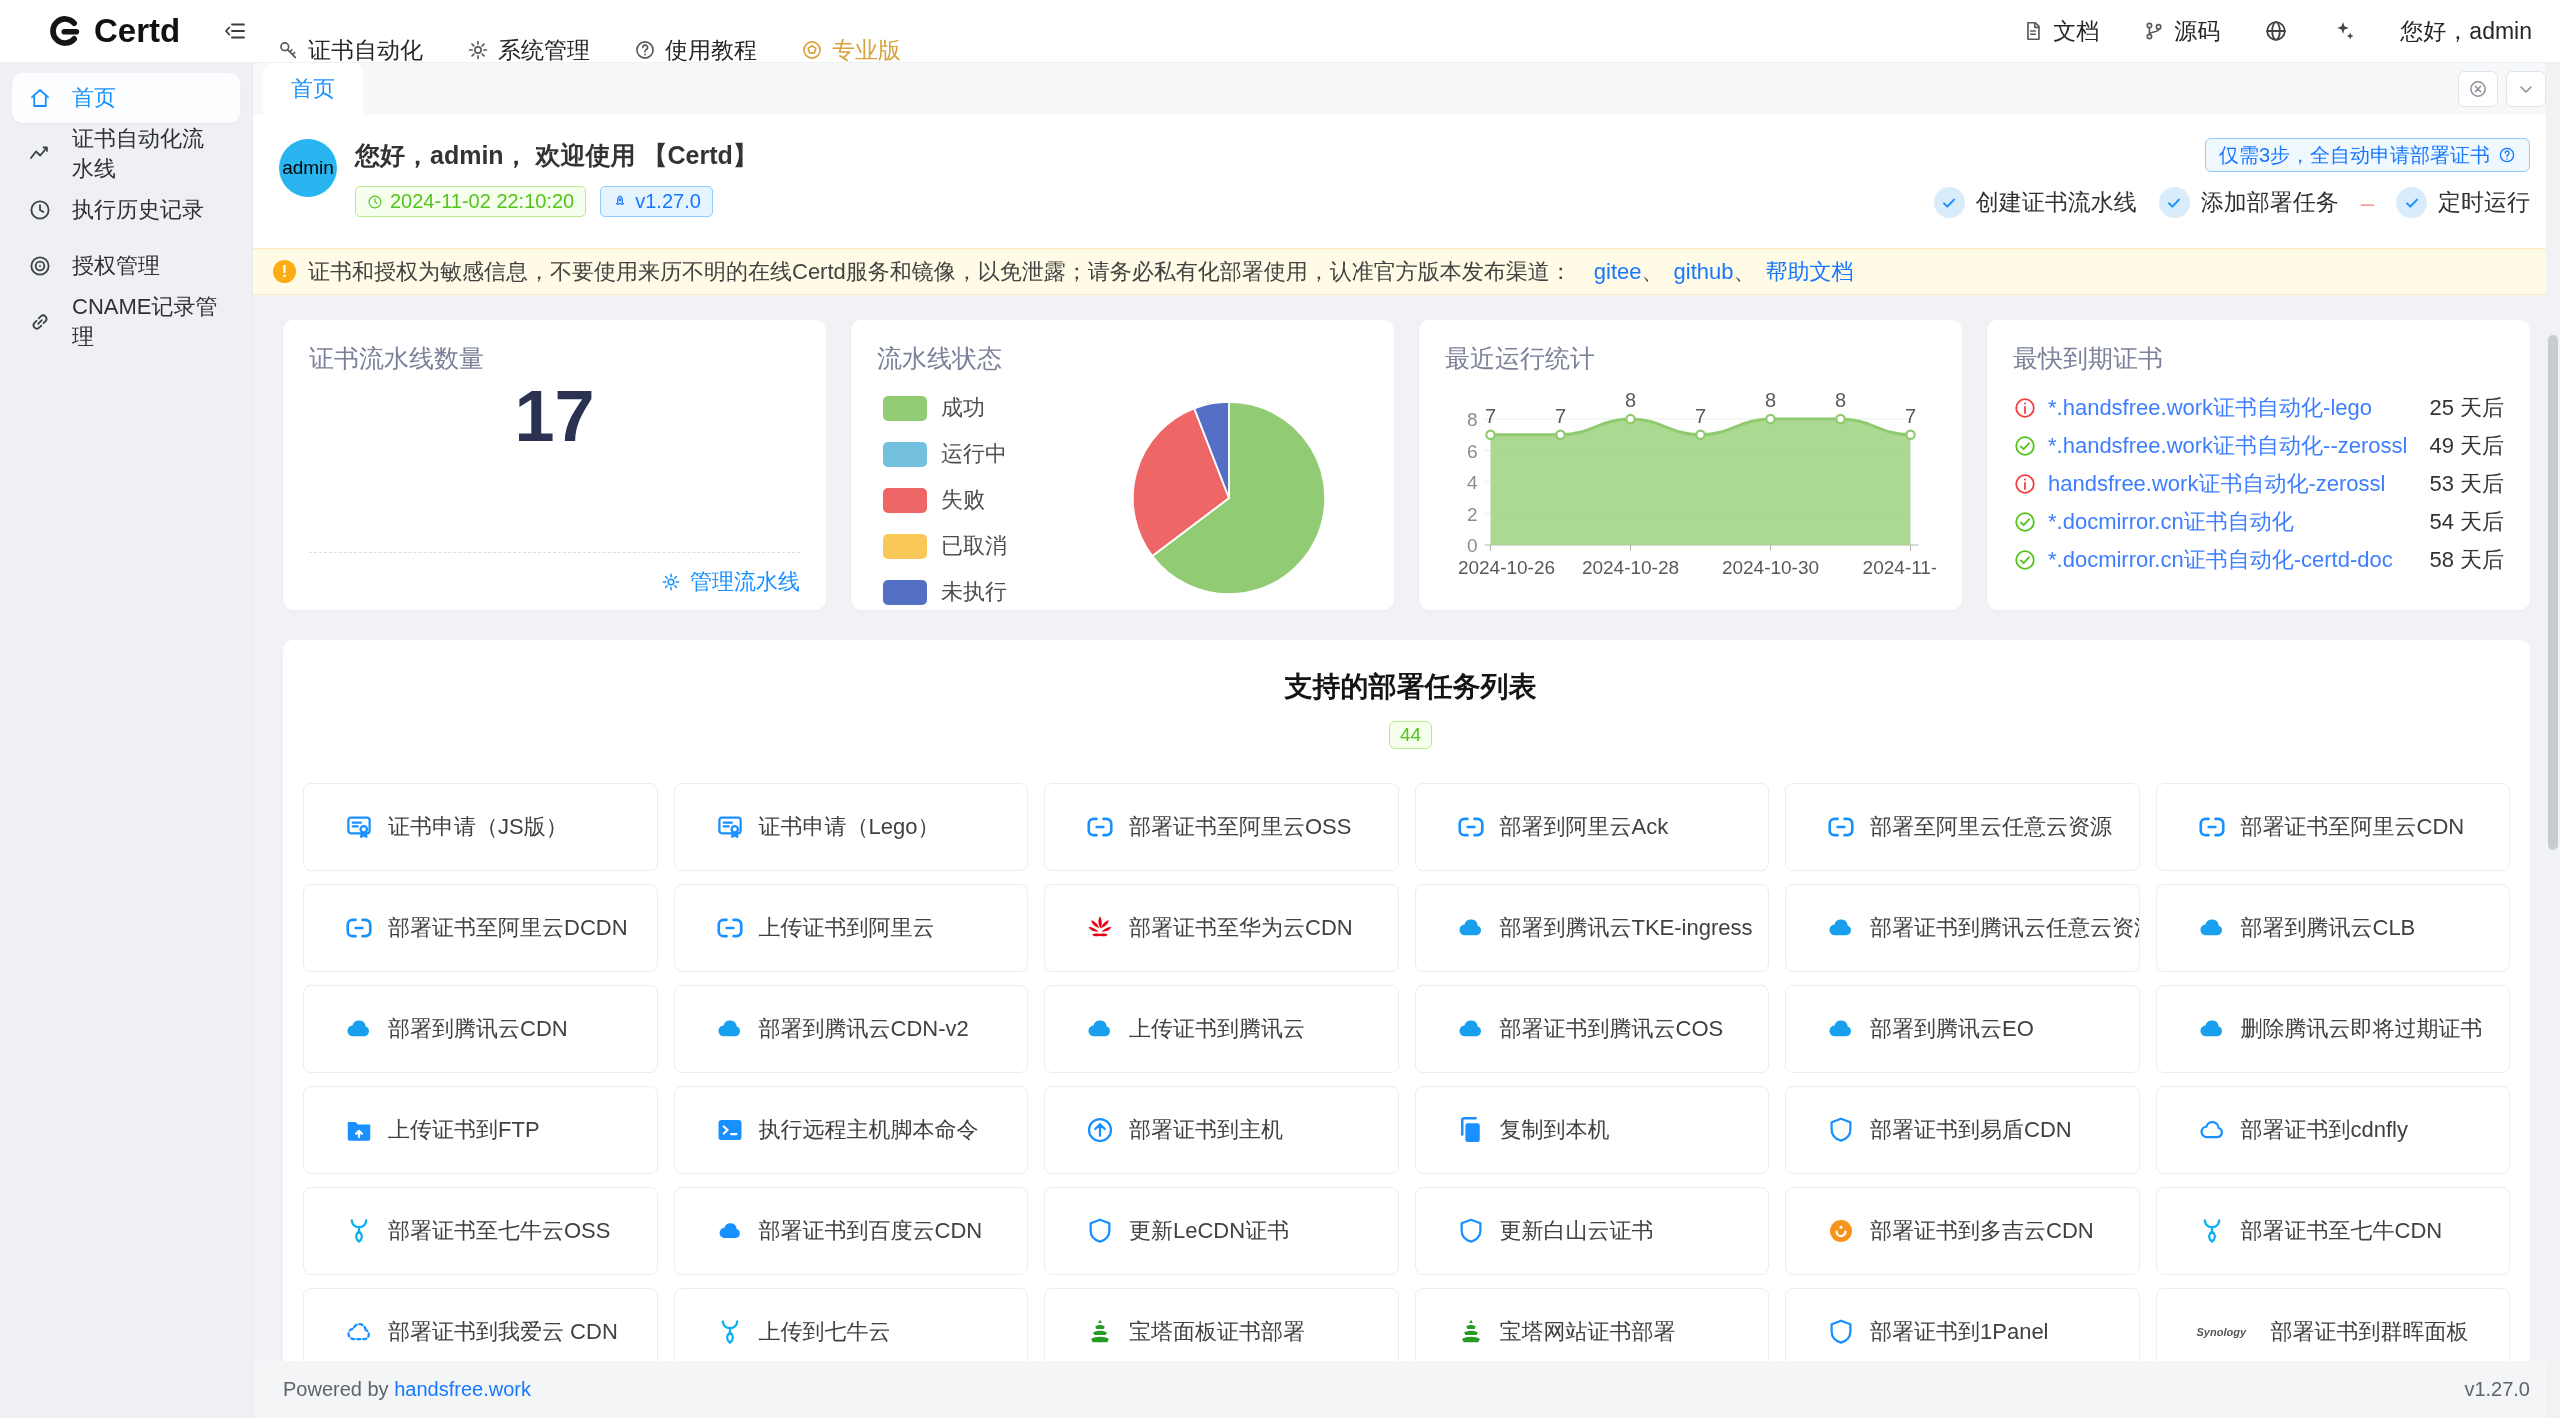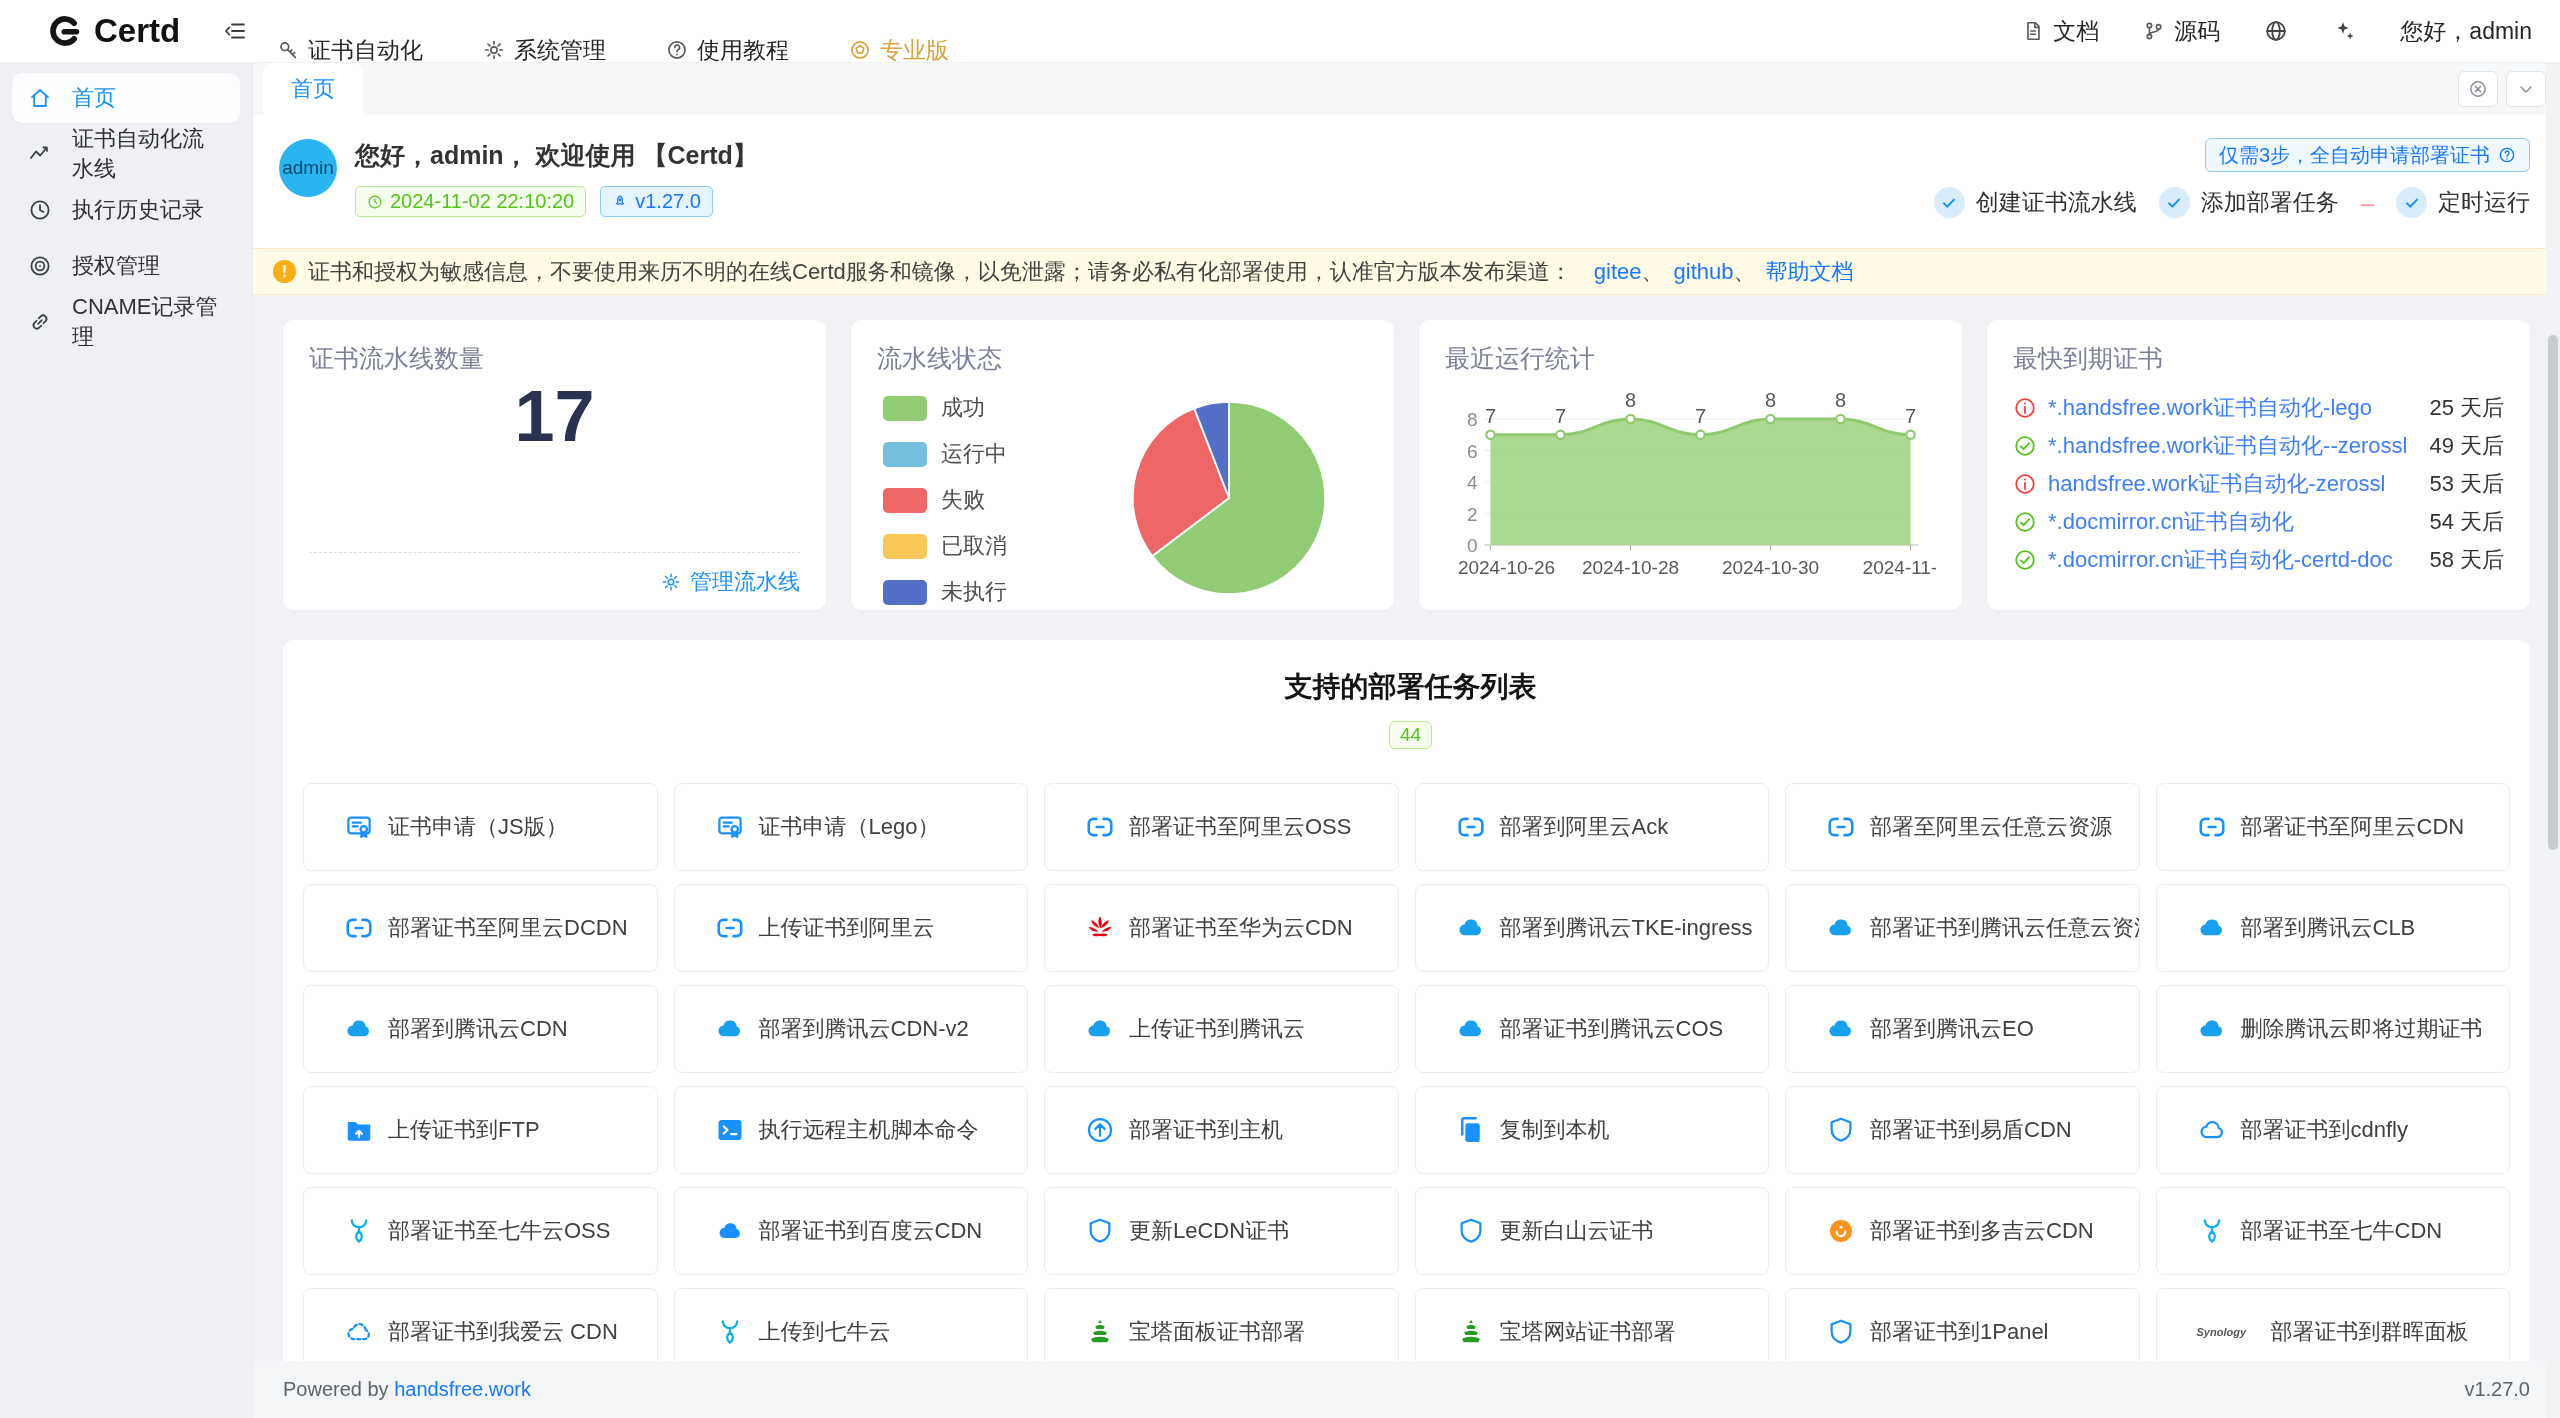--- a/index.html
+++ b/index.html
@@ -14,21 +14,21 @@
   .c-blue{color:#1890ff} .c-red{color:#e60012} .c-tc{color:#18a0ee} .c-qn{color:#08b0f0}
   .c-or{color:#f7941d} .c-gr{color:#259b24}
   .syno{font-size:11px;font-weight:700;font-style:italic;color:#555;display:inline-flex;align-items:center;width:60px;}
 
   
   .navbar{position:fixed;top:0;left:0;right:0;height:63px;background:#fff;z-index:40;
     display:flex;align-items:center;border-bottom:1px solid #f0f0f0;}
   .brand{display:flex;align-items:center;gap:12px;padding-left:48px;width:253px;}
   .brand-text{font-size:33px;font-weight:700;color:#111;}
   .nav-collapse{color:#3c3c3c;margin-left:-30px;margin-right:30px;cursor:pointer;}
-  .nav-menu{display:flex;align-items:flex-end;gap:60px;margin-top:38px;}
+  .nav-menu{display:flex;align-items:flex-end;gap:44px;margin-top:38px;}
   .nav-item{display:flex;align-items:center;gap:9px;font-size:23px;color:#262626;cursor:pointer;}
   .nav-item .i{color:#595959;}
   .nav-item.gold, .nav-item.gold .i{color:#d9a23c;}
   .nav-right{margin-left:auto;display:flex;align-items:center;gap:44px;padding-right:28px;}
   .nav-right .nav-item{font-size:23px;}
   .icon-btn{display:inline-flex;color:#434343;cursor:pointer;}
   .nav-greeting{font-size:23px;color:#262626;cursor:pointer;}
 
   
   .sidebar{position:fixed;left:0;top:63px;bottom:0;width:253px;background:#eef0f4;z-index:30;
@@ -46,21 +46,21 @@
     background:#fff;border-radius:10px 10px 0 0;font-size:22px;color:#1890ff;cursor:pointer;}
   .tab-controls{margin-left:auto;display:flex;gap:8px;align-self:center;margin-right:14px;}
   .tab-btn{width:40px;height:36px;background:#fff;border:1px solid #e0e3e8;border-radius:6px;
     display:flex;align-items:center;justify-content:center;color:#8a8f99;cursor:pointer;}
 
   
   .main{position:absolute;left:253px;top:115px;right:0;}
 
   .welcome{background:#fff;display:flex;justify-content:space-between;padding:18px 30px 16px 26px;height:133px;}
   .welcome-left{display:flex;gap:18px;}
-  .avatar{width:58px;height:58px;border-radius:50%;background:#29b6f0;color:#0c4a6e;
+  .avatar{width:58px;height:58px;border-radius:50%;background:#29b6f0;color:#000000;
     display:flex;align-items:center;justify-content:center;font-size:19px;margin-top:6px;}
   .greet-title{font-size:25px;font-weight:600;color:#333;margin-top:6px;}
   .badge-row{display:flex;gap:14px;margin-top:14px;}
   .badge{display:inline-flex;align-items:center;gap:7px;height:31px;padding:0 11px;
     border-radius:5px;font-size:20px;}
   .badge.green{background:#f6ffed;border:1px solid #b7eb8a;color:#52c41a;}
   .badge.blue{background:#e6f4ff;border:1px solid #91caff;color:#1677ff;}
   .welcome-right{display:flex;flex-direction:column;align-items:flex-end;gap:15px;padding-top:5px;}
   .guide-badge{display:inline-flex;align-items:center;gap:8px;height:34px;padding:0 13px;
     border:1px solid #91caff;background:#f0f8ff;border-radius:6px;font-size:20px;color:#1677ff;cursor:pointer;}

